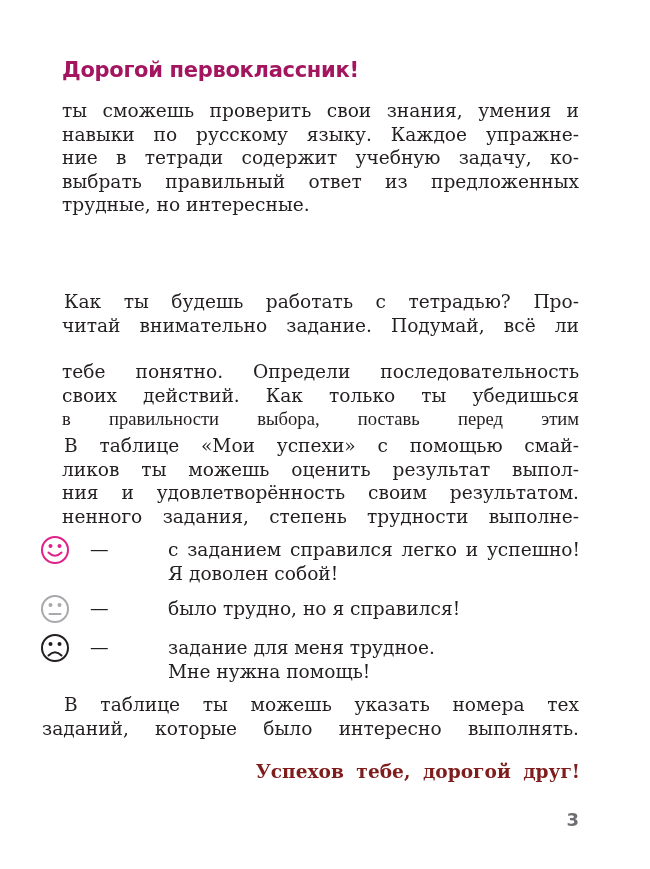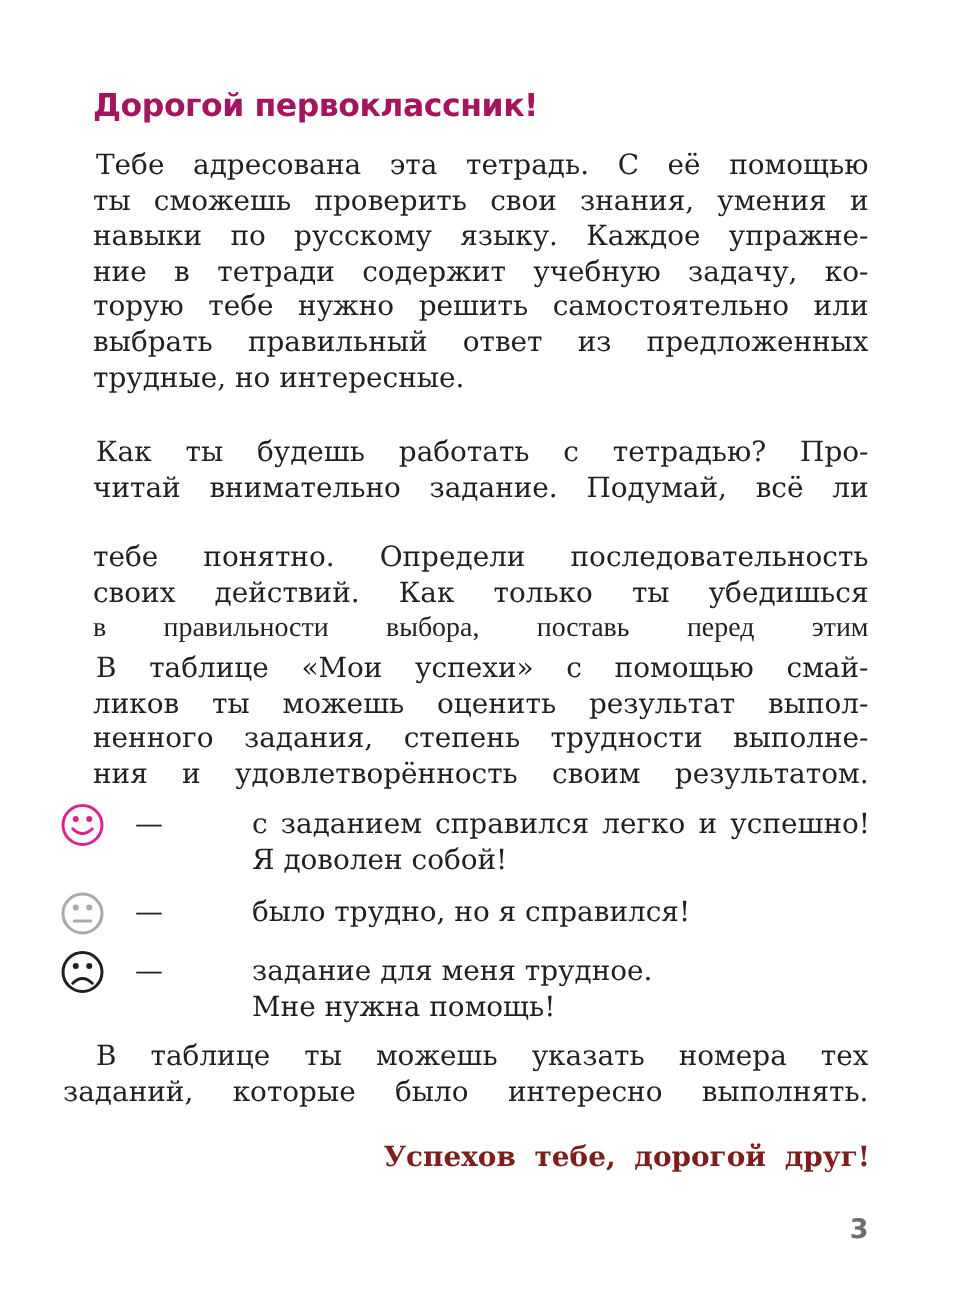--- a/index.html
+++ b/index.html
@@ -49,42 +49,40 @@
   }
 </style>
 </head>
 <body>
 
 <div class="page">
 
   <div class="title">Дорогой первоклассник!</div>
 
   <div class="body-text p1">
-    <span class="line indent" style="padding-left:0;">Тебе адресована эта тетрадь. С её помощью</span>
     <span class="line" style="margin-left:-2px;">ты сможешь проверить свои знания, умения и</span>
     <span class="line" style="margin-left:-2px;">навыки по русскому языку. Каждое упражне-</span>
     <span class="line" style="margin-left:-2px;">ние в тетради содержит учебную задачу, ко-</span>
-    <span class="line" style="margin-left:-2px;">торую тебе нужно решить самостоятельно или</span>
     <span class="line" style="margin-left:-2px;">выбрать правильный ответ из предложенных</span>
     <span class="line last" style="margin-left:-2px;">трудные, но интересные.</span>
   </div>
 
   <div class="body-text p2">
     <span class="line">Как ты будешь работать с тетрадью? Про-</span>
     <span class="line" style="margin-left:-2px;">читай внимательно задание. Подумай, всё ли</span>
     <span class="line" style="margin-left:-2px;margin-top:23px;">тебе понятно. Определи последовательность</span>
     <span class="line" style="margin-left:-2px;">своих действий. Как только ты убедишься</span>
     <span class="line" style="margin-left:-2px;font-family:Liberation Serif, serif;">в правильности выбора, поставь перед этим</span>
   </div>
 
   <div class="body-text p3">
     <span class="line">В таблице «Мои успехи» с помощью смай-</span>
     <span class="line" style="margin-left:-2px;">ликов ты можешь оценить результат выпол-</span>
+    <span class="line" style="margin-left:-2px;">ния и удовлетворённость своим результатом.</span>
     <span class="line" style="margin-left:-2px;">ненного задания, степень трудности выполне-</span>
-    <span class="line" style="margin-left:-2px;">ния и удовлетворённость своим результатом.</span>
   </div>
 
   <div class="legend" style="top:0;">
     <div class="legend-row row1">
       <svg class="smiley" viewBox="0 0 30 30">
         <circle cx="15" cy="15" r="13" fill="none" stroke="#e0218a" stroke-width="2"></circle>
         <circle cx="10.5" cy="11" r="2" fill="#e0218a"></circle>
         <circle cx="19.5" cy="11" r="2" fill="#e0218a"></circle>
         <path d="M8.5 17.5 Q15 24 21.5 17.5" fill="none" stroke="#e0218a" stroke-width="2" stroke-linecap="round"></path>
       </svg>

